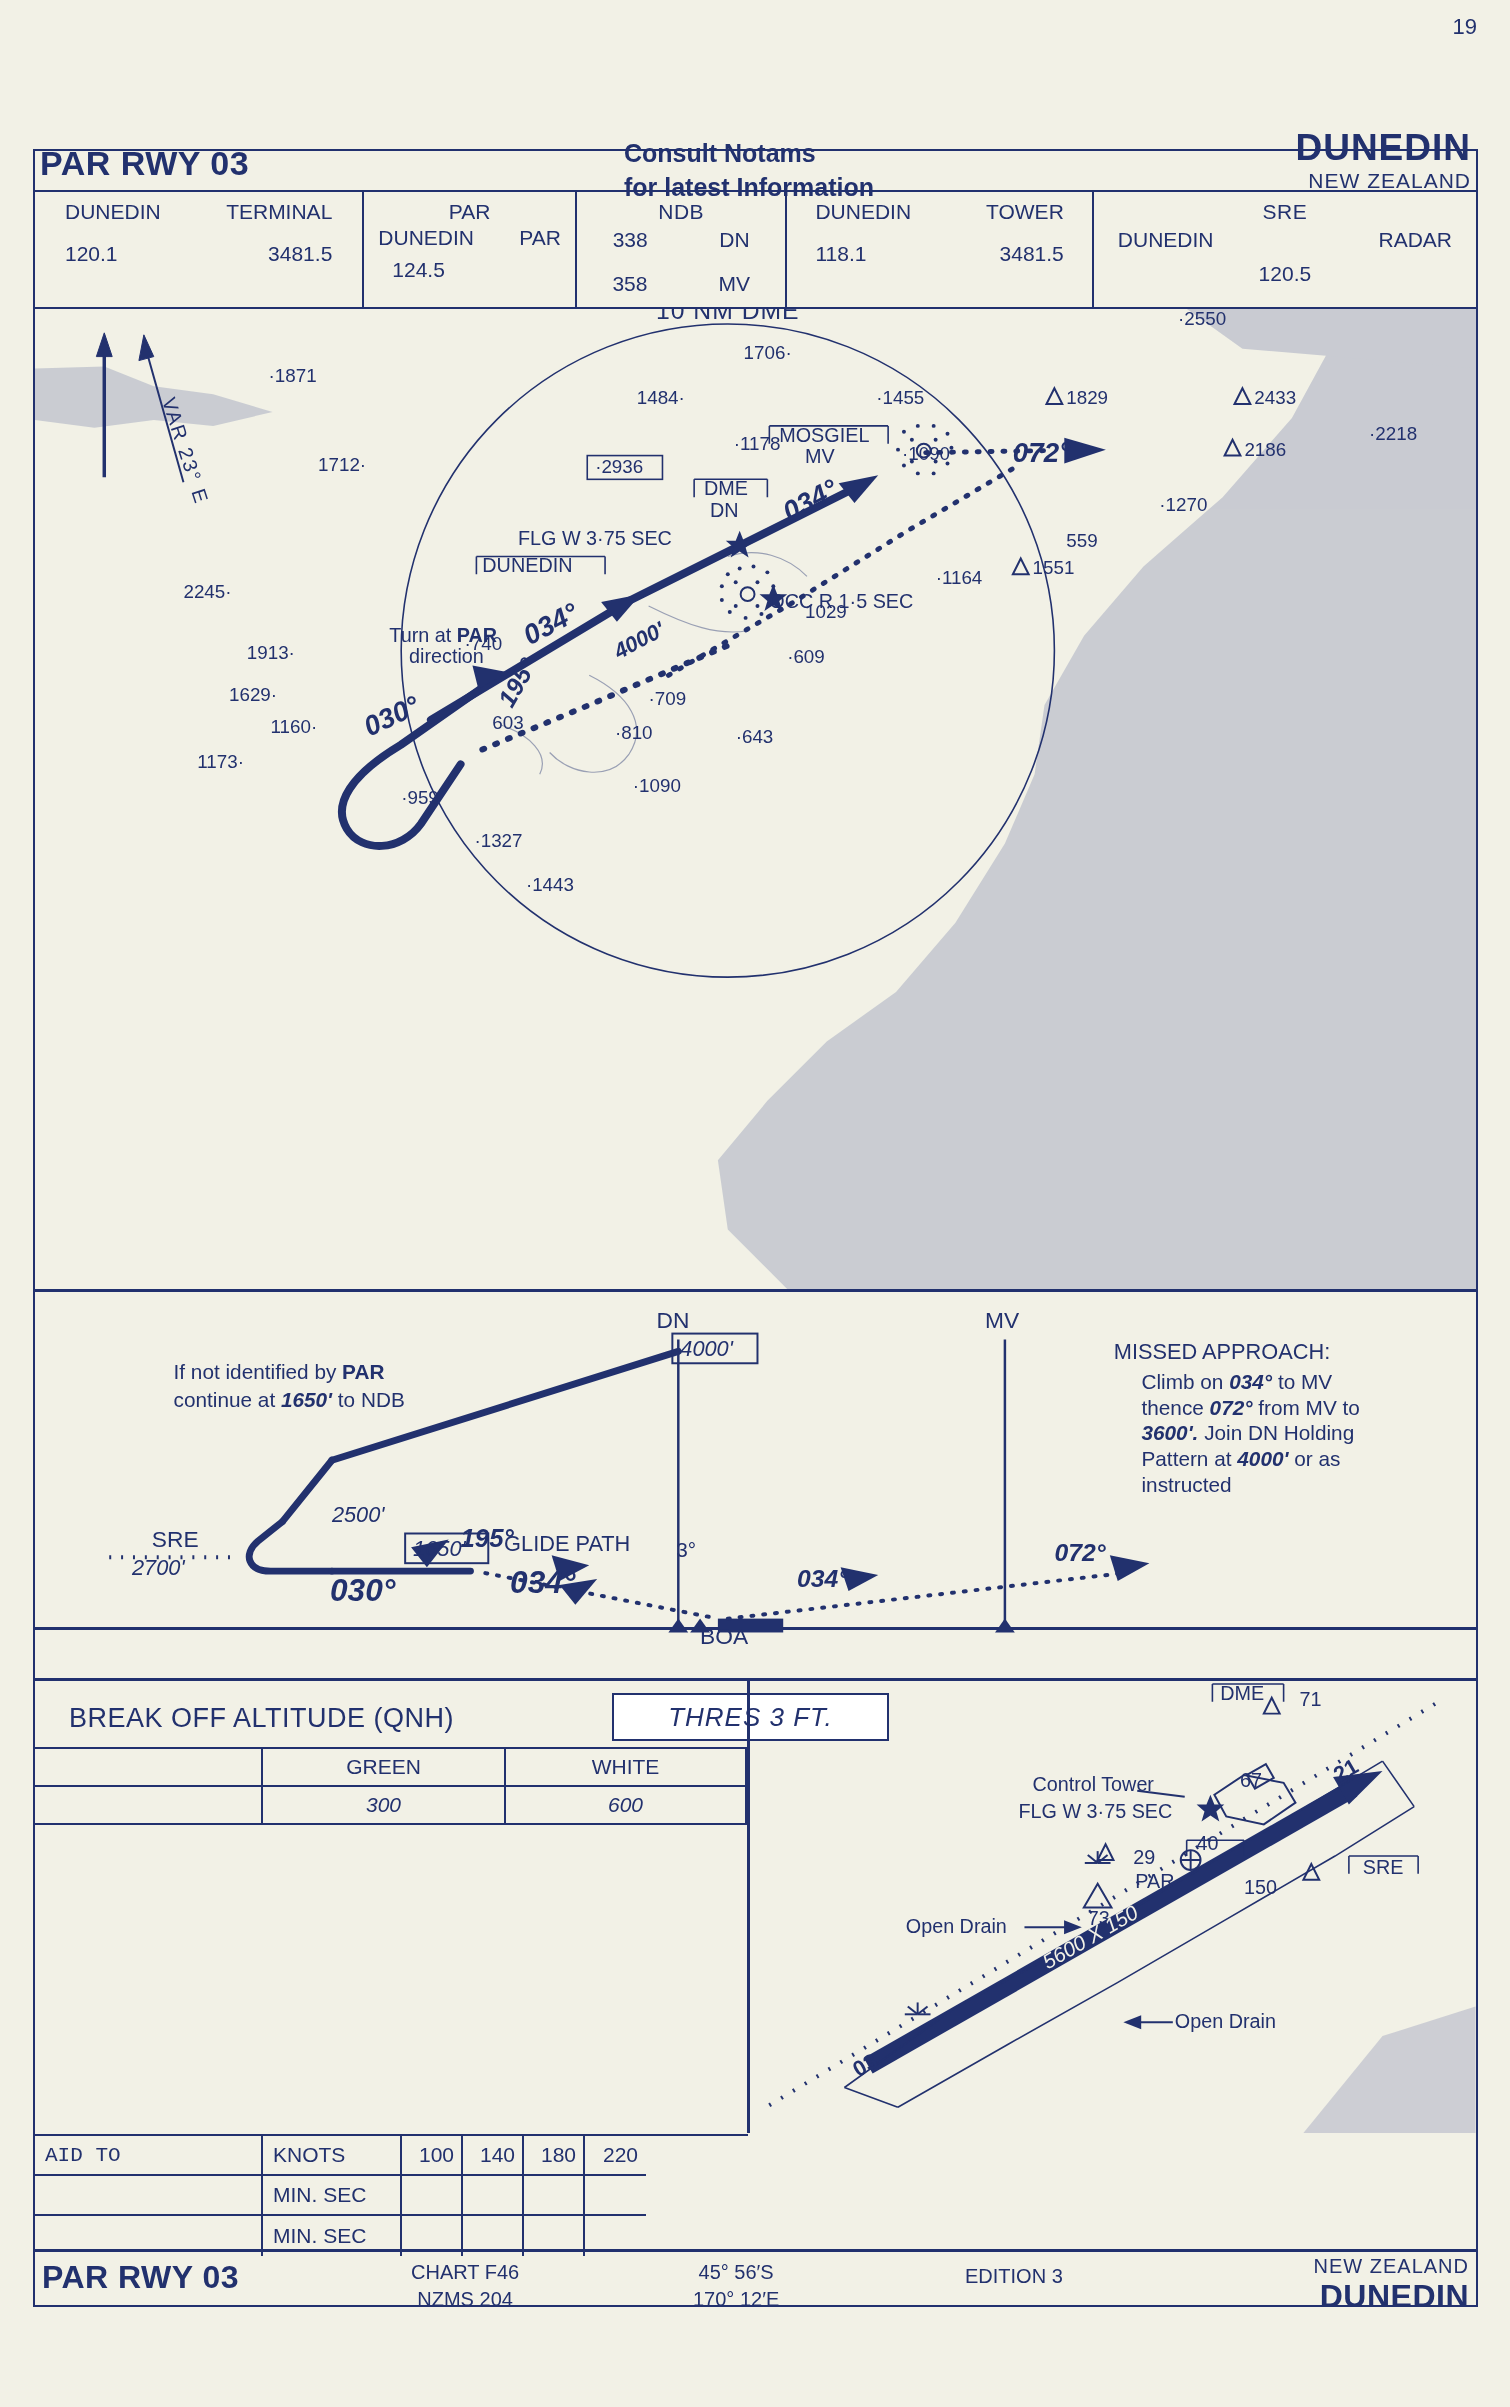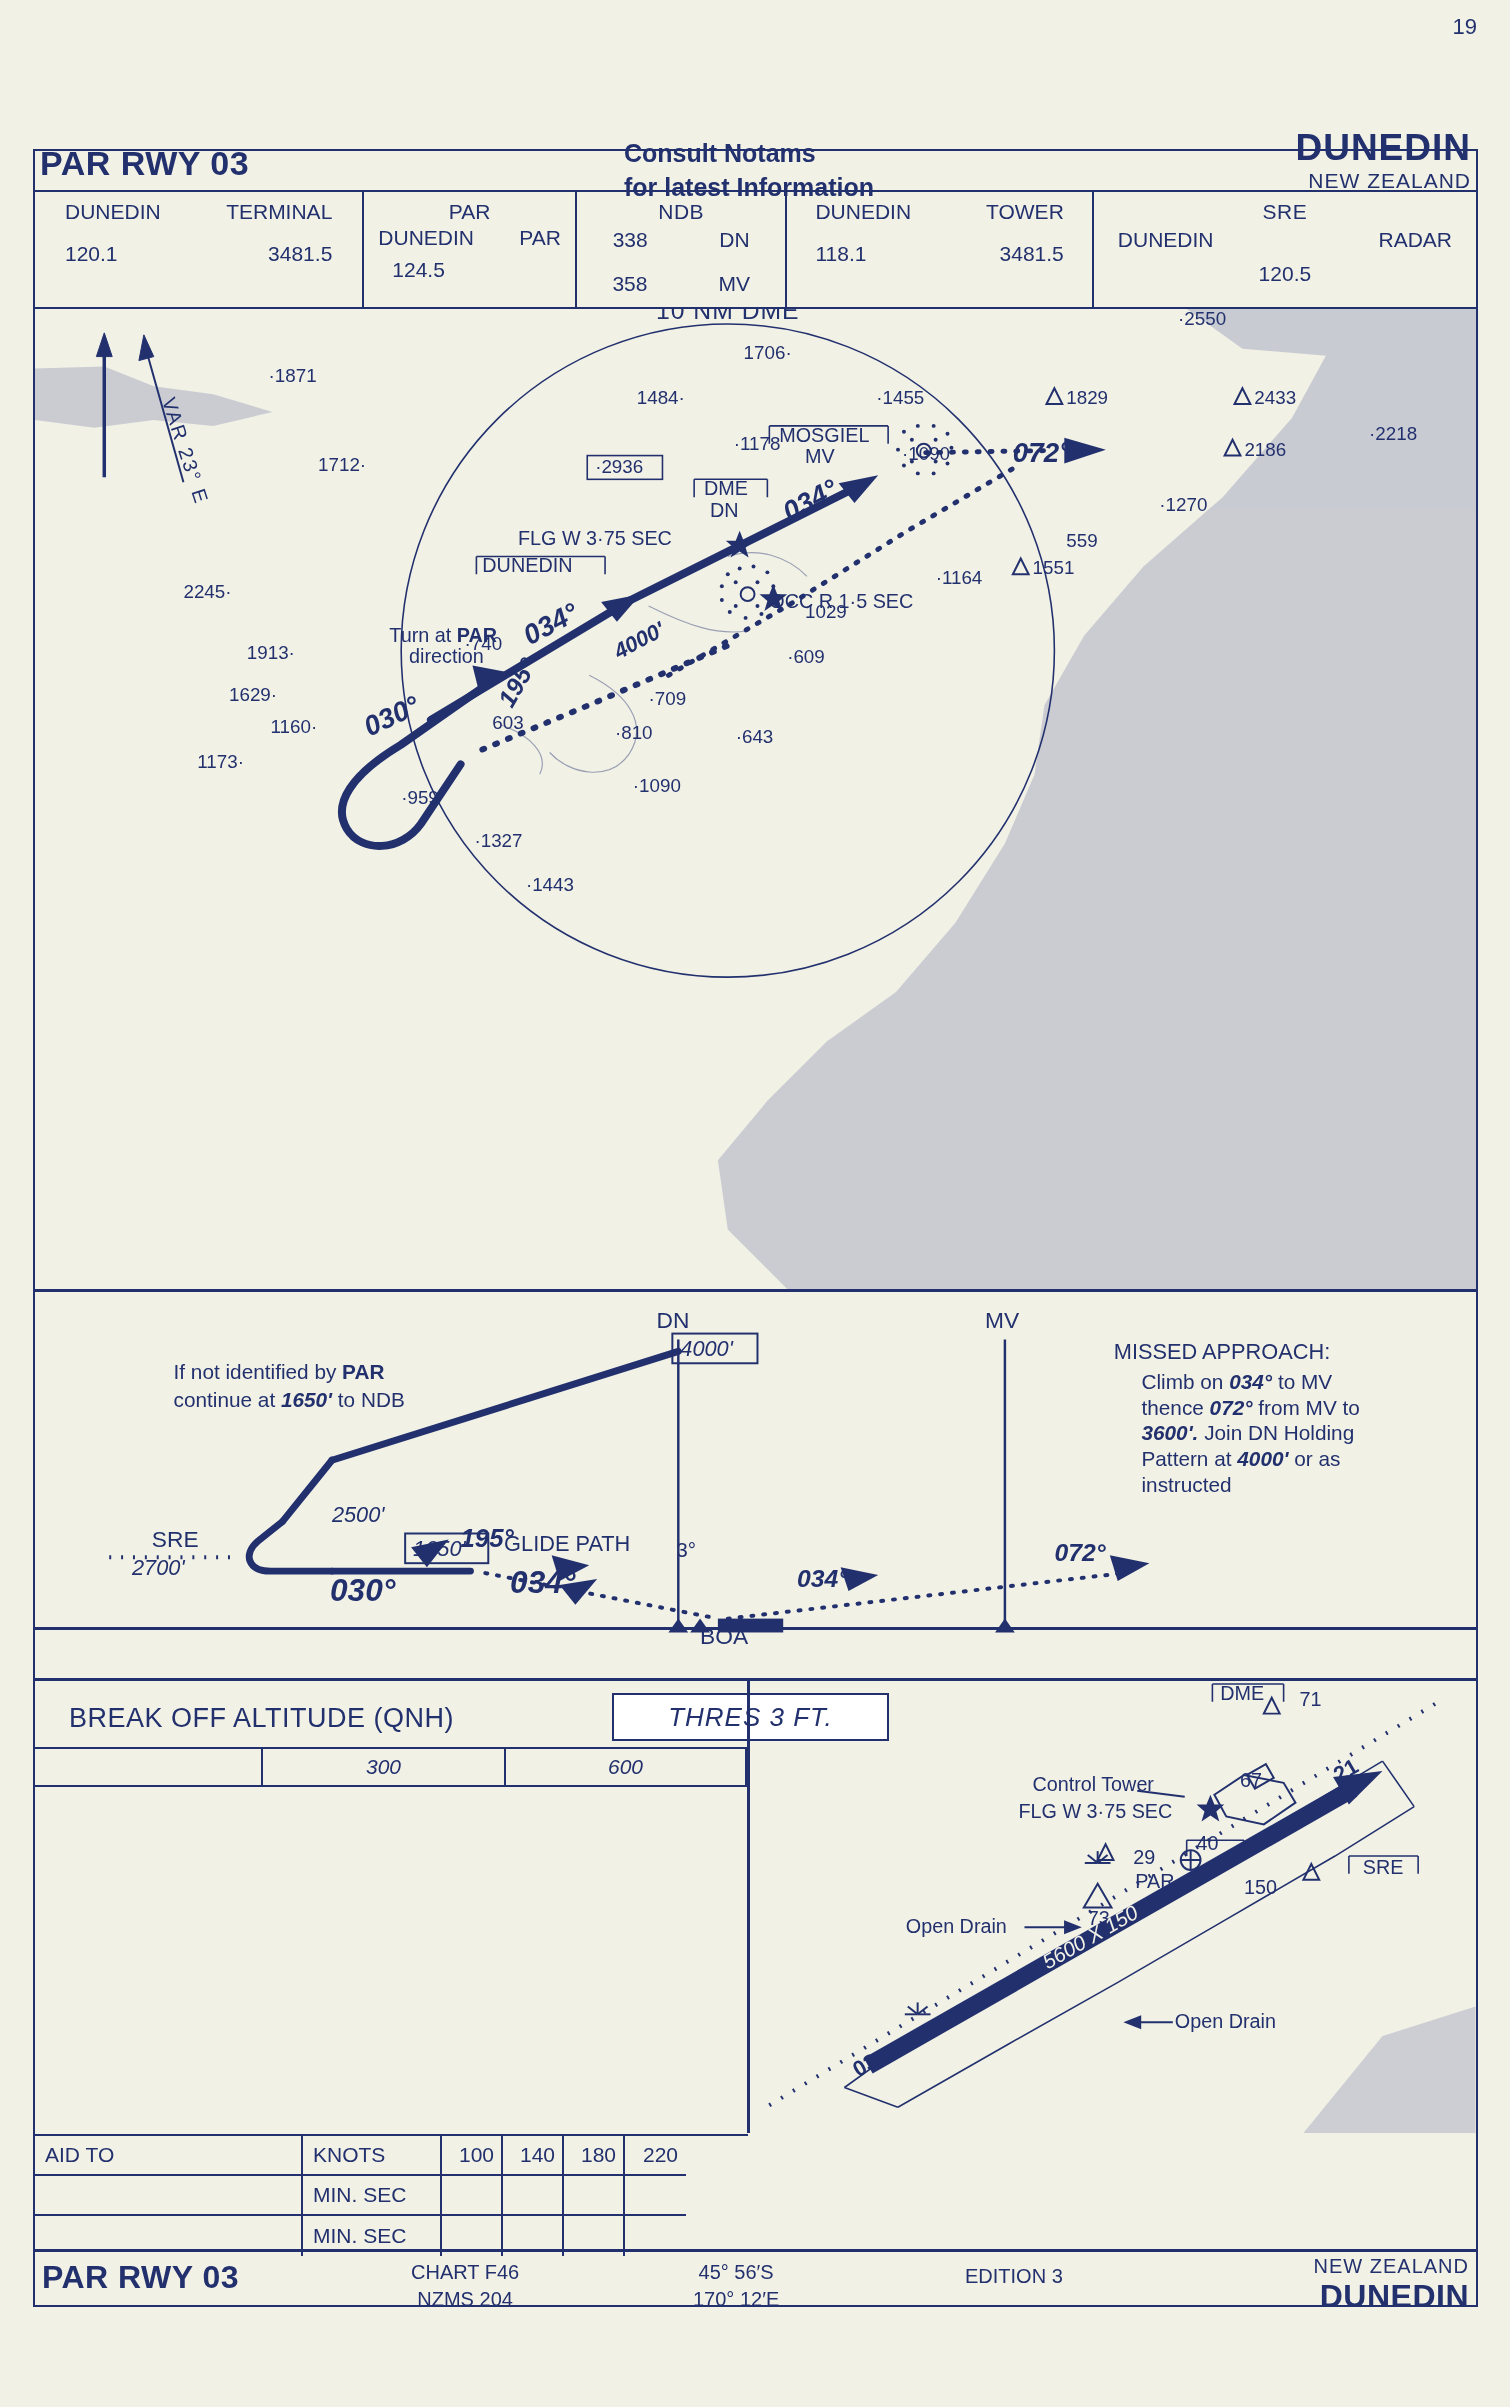--- a/index.html
+++ b/index.html
@@ -133,21 +133,21 @@
     position:absolute;left:35px;top:2134px;width:713px;height:119px;
     box-sizing:border-box;
     border-top:2.5px solid #22316e;
   }
   .aidto .arow{display:flex;height:40px;}
   .aidto .ac{
     border-right:2px solid #22316e;border-bottom:2px solid #22316e;
     box-sizing:border-box;display:flex;align-items:center;
     font-size:21px;padding-left:10px;
   }
-  .ac-label{width:268px;}
+  .ac-label{width:228px;font-family:Liberation Mono, monospace;}
   .ac-knots{width:139px;}
   .ac-n{width:61px;justify-content:center;padding-left:0;}
   .aidto .arow:last-child .ac{border-bottom:none;}
 
   
   .mid-vline{position:absolute;left:747px;top:1680px;width:2.5px;height:453px;background:#22316e;}
 
   
   .apt{
     position:absolute;left:749px;top:1680px;width:727px;height:453px;
@@ -478,20 +478,25 @@
         <text x="1118" y="202" font-size="21">instructed</text>
       </g>
     </svg>
   </div>
 
   <div class="boa-sep"></div>
   <div class="boa-title">BREAK OFF ALTITUDE (QNH)</div>
   <div class="thres-box">THRES   3   FT.</div>
 
   <div class="minima">
+    <div class="mrow">
+      <div class="mc mc-blank"></div>
+      <div class="mc mc-g">GREEN</div>
+      <div class="mc mc-w">WHITE</div>
+    </div>
     <div class="mrow mrow2">
       <div class="mc mc-blank" style="border-bottom:2px solid #22316e;"></div>
       <div class="mc mc-g">300</div>
       <div class="mc mc-w">600</div>
     </div>
   </div>
 
   <div class="mid-vline"></div>
 
   <div class="aidto">

